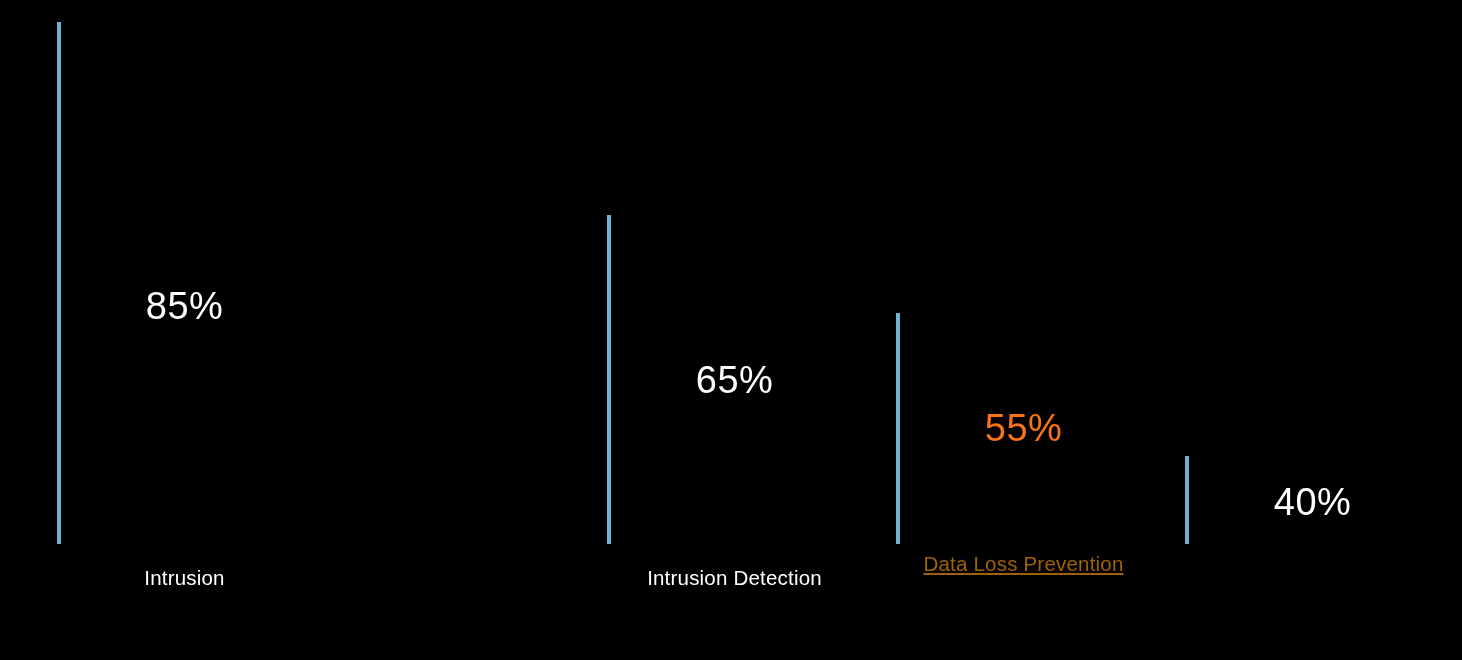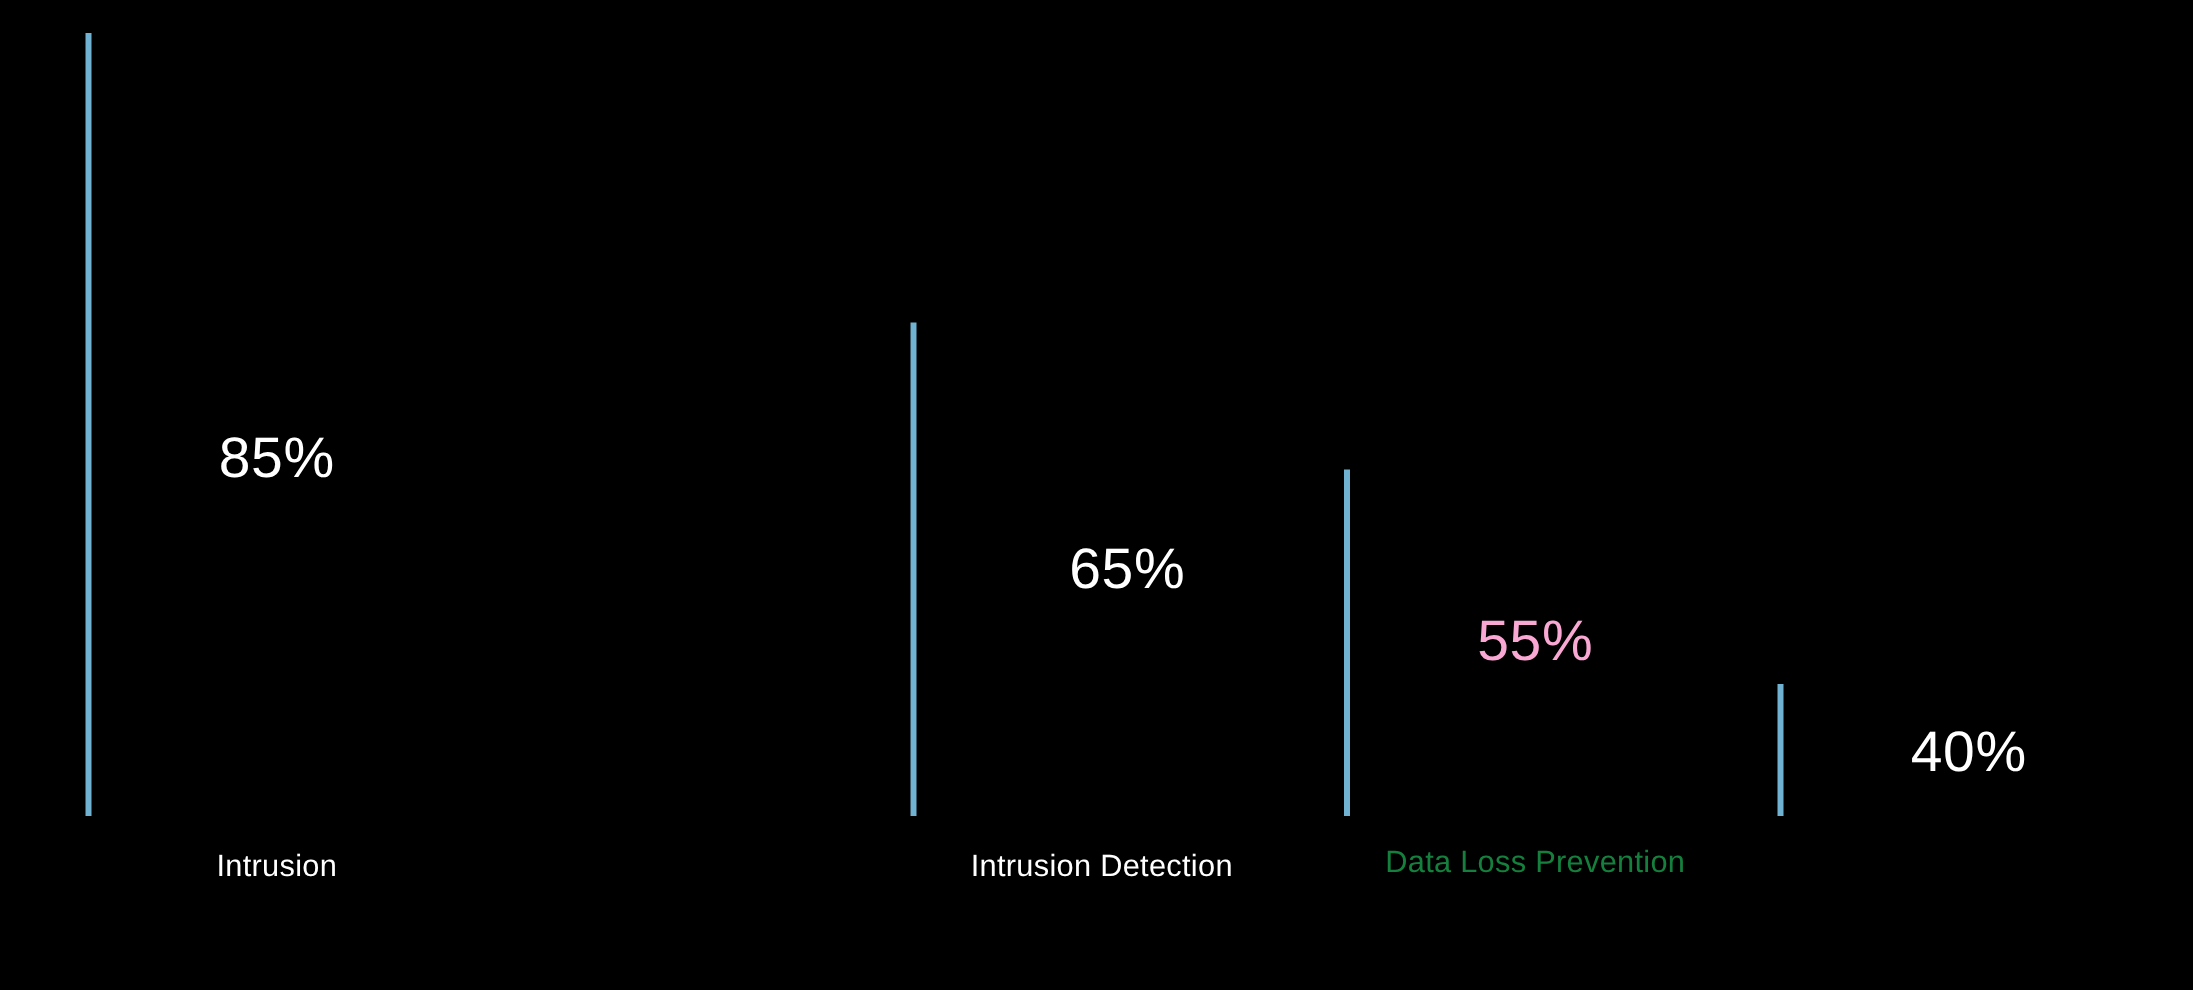--- a/index.html
+++ b/index.html
@@ -63,28 +63,28 @@
 
   <div class="bar-group" style="left:28px; top:22px; width:255px; height:612px;margin-left:29px;">
     <div class="bar-rect" style="top: 0px; height: 522px; border-color: rgb(111, 178, 210); background: rgb(0, 0, 0);"></div>
     <div class="bar-value" style="top: 265px; color: rgb(255, 255, 255);">85%</div>
     <div class="bar-label" style="top: 542px; color: rgb(255, 255, 255);">Intrusion</div>
   </div>
 
 
   <div class="bar-group" style="left:607px; top:215px; width:255px; height:419px;">
     <div class="bar-rect" style="top: 0px; height: 329px; border-color: rgb(111, 178, 210); background: rgb(0, 0, 0);"></div>
-    <div class="bar-value" style="top: 146px; color: rgb(255, 255, 255); padding-left: 17px;">65%</div>
+    <div class="bar-value" style="top: 146px; color: rgb(255, 255, 255);">65%</div>
     <div class="bar-label" style="top: 349px; color: rgb(255, 255, 255);">Intrusion Detection</div>
   </div>
 
   <div class="bar-group" style="left:896px; top:313px; width:255px; height:321px;">
     <div class="bar-rect" style="top: 0px; height: 231px; border-color: rgb(111, 178, 210); background: rgb(0, 0, 0);"></div>
-    <div class="bar-value" style="top: 96px; color: #f9a8d4;">55%</div>
-    <div class="bar-label" style="top: 248px; color: #15803d;">Data Loss Prevention</div>
+    <div class="bar-value" style="top: 96px; color: #f97316;">55%</div>
+    <div class="bar-label" style="top: 237px; color: #a16207; text-decoration: underline;">Data Loss Prevention</div>
   </div>
 
   <div class="bar-group" style="left:1185px; top:456px; width:255px; height:178px;">
     <div class="bar-rect" style="top: 0px; height: 88px; border-color: rgb(111, 178, 210); background: rgb(0, 0, 0);"></div>
     <div class="bar-value" style="top: 27px; color: rgb(255, 255, 255);">40%</div>
   </div>
 
 </div>
 
 </body></html>

